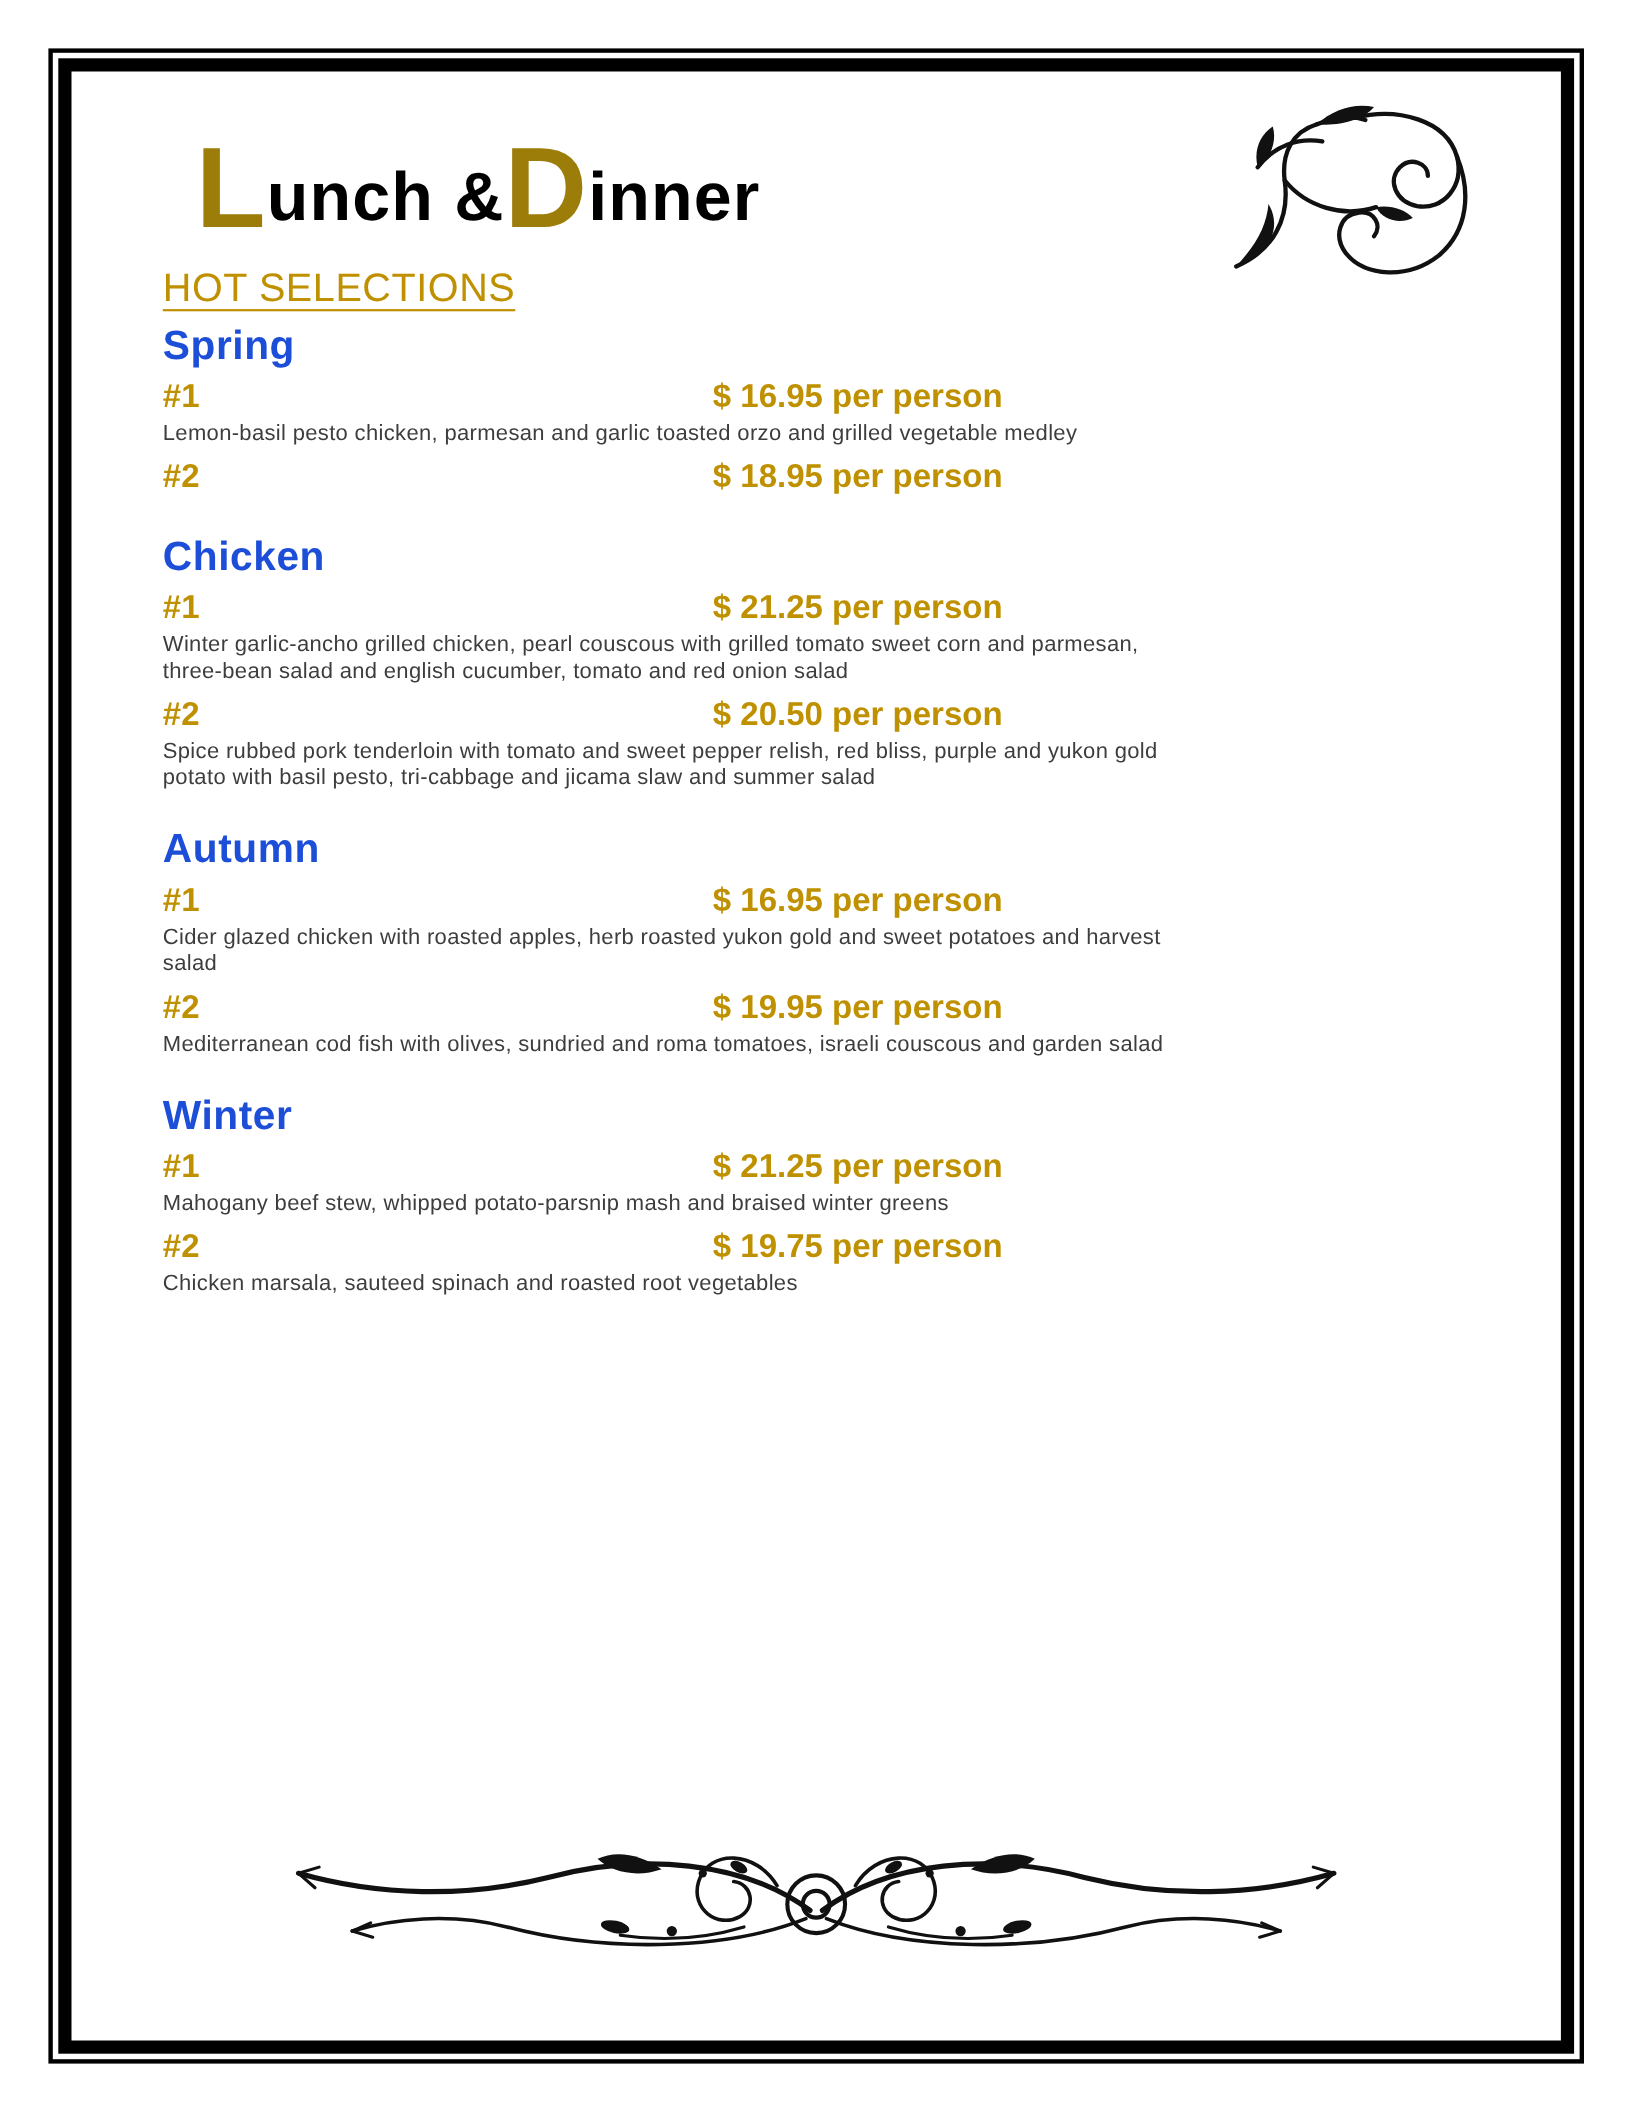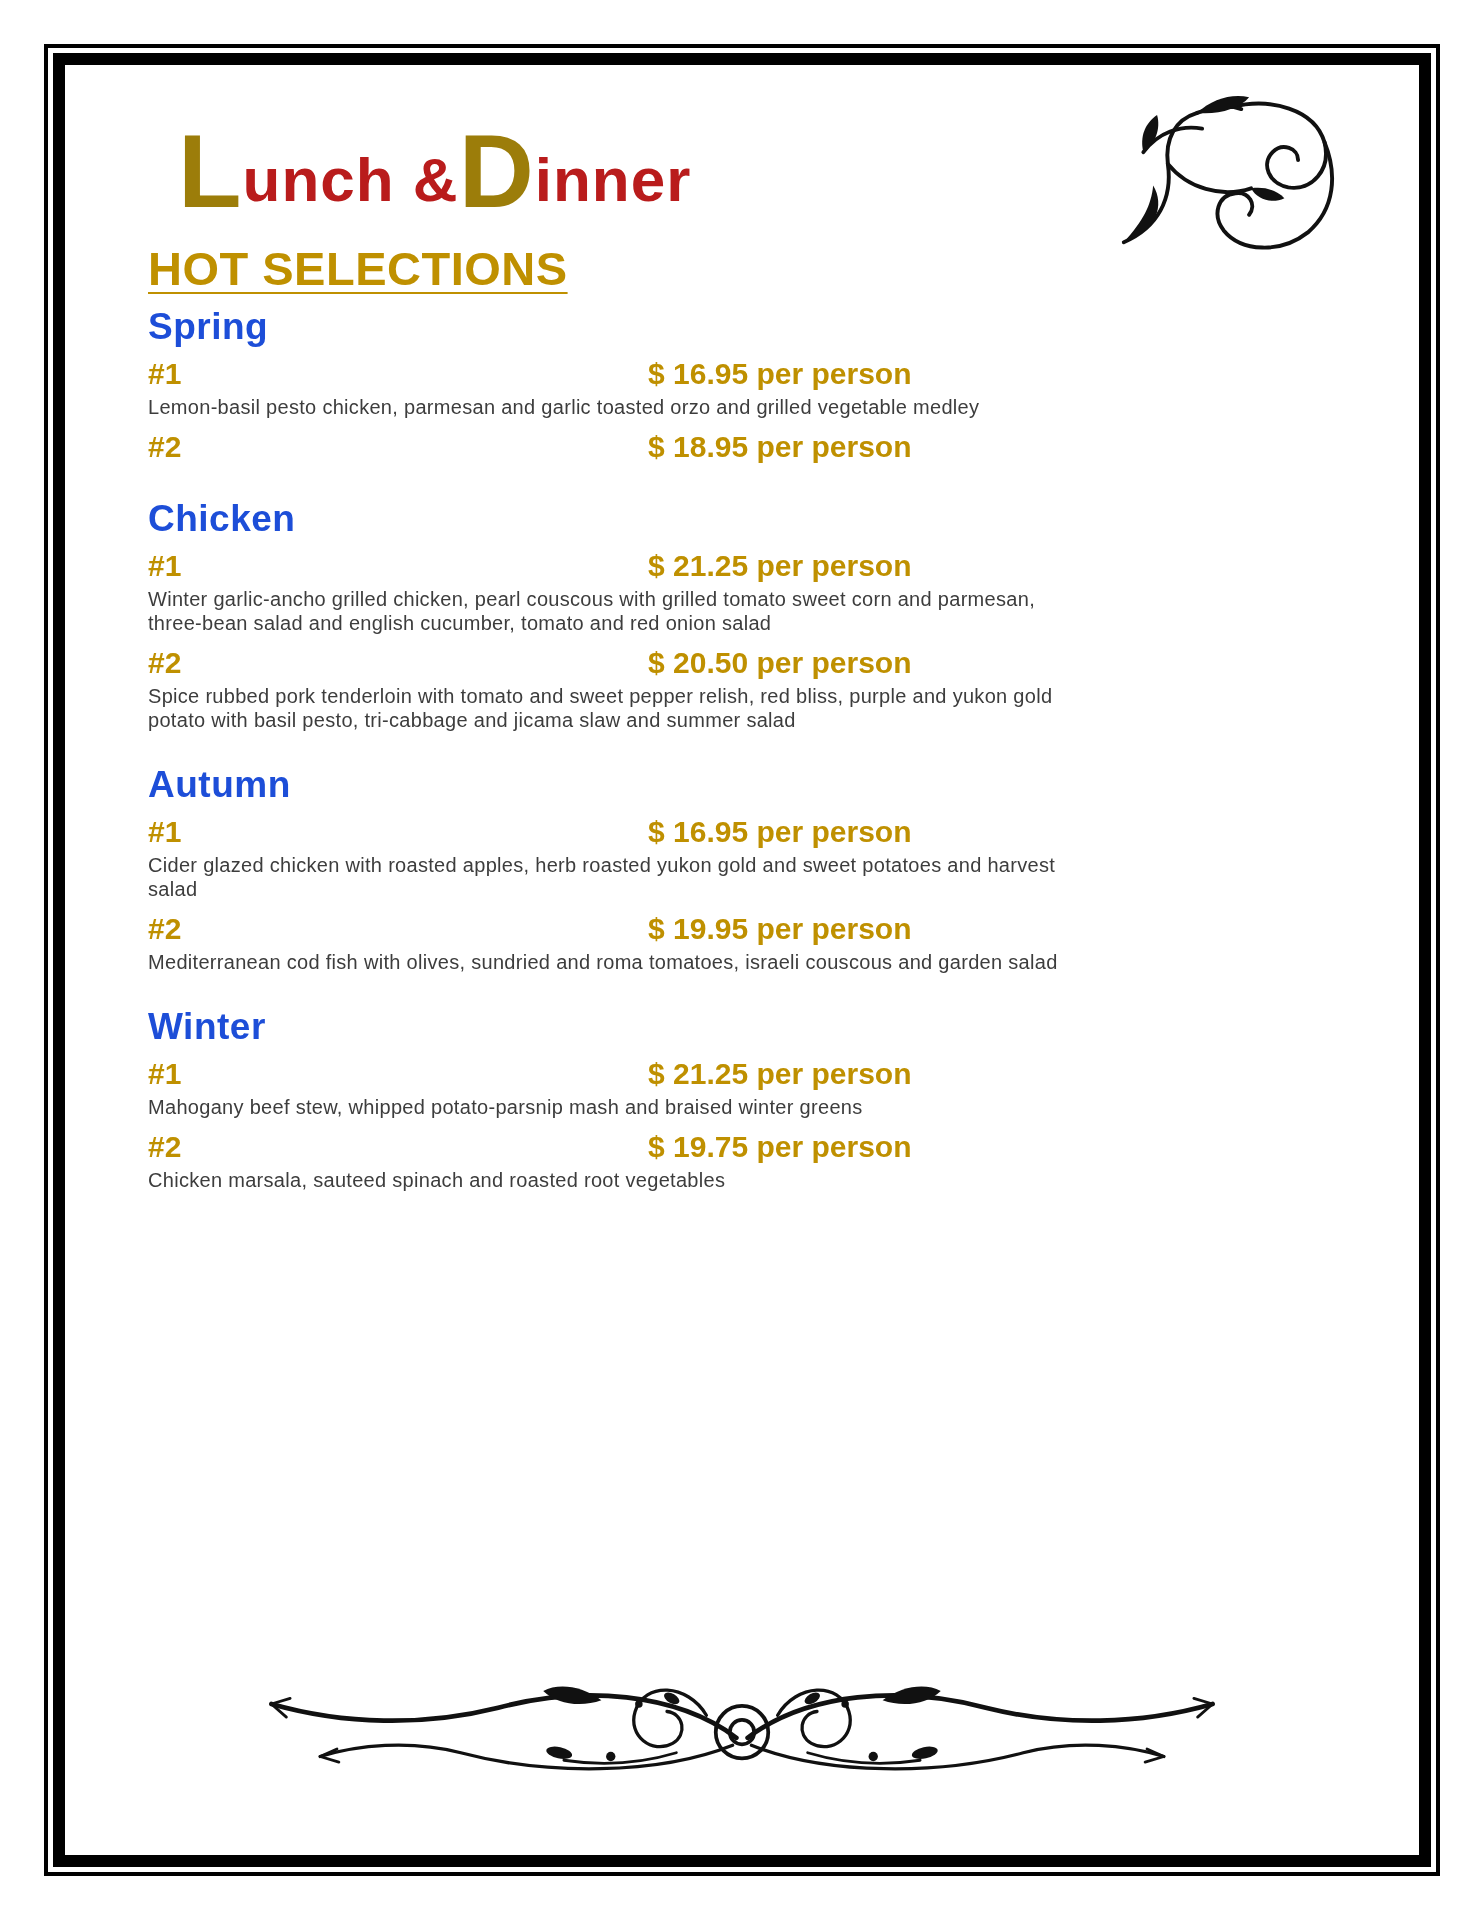--- a/index.html
+++ b/index.html
@@ -31,33 +31,33 @@
     overflow: hidden;
   }
   
   .title {
     margin: 12px 0 6px 30px;
     font-weight: 700;
     color: #1a1a1a;
     line-height: 1;
     letter-spacing: 1px;
   }
-  .title .word { font-size: 62px; color: #b91c1c; }
+  .title .word { font-size: 62px; color: #000000; }
   .title .initial {
     font-size: 104px;
     color: #9c7d0a;
     font-weight: 700;
     line-height: 0.9;
     vertical-align: -6px;
   }
   
   .hot-heading {
     color: #bf9000;
-    font-size: 47px;
-    font-weight: 700;
+    font-size: 36px;
+    font-weight: 400;
     margin: 22px 0 10px 0;
     text-decoration: underline;
     text-decoration-thickness: 2px;
     text-underline-offset: 7px;
     letter-spacing: 0.5px;
   }
   
   .season-heading {
     font-size: 37px;
     font-weight: 700;

